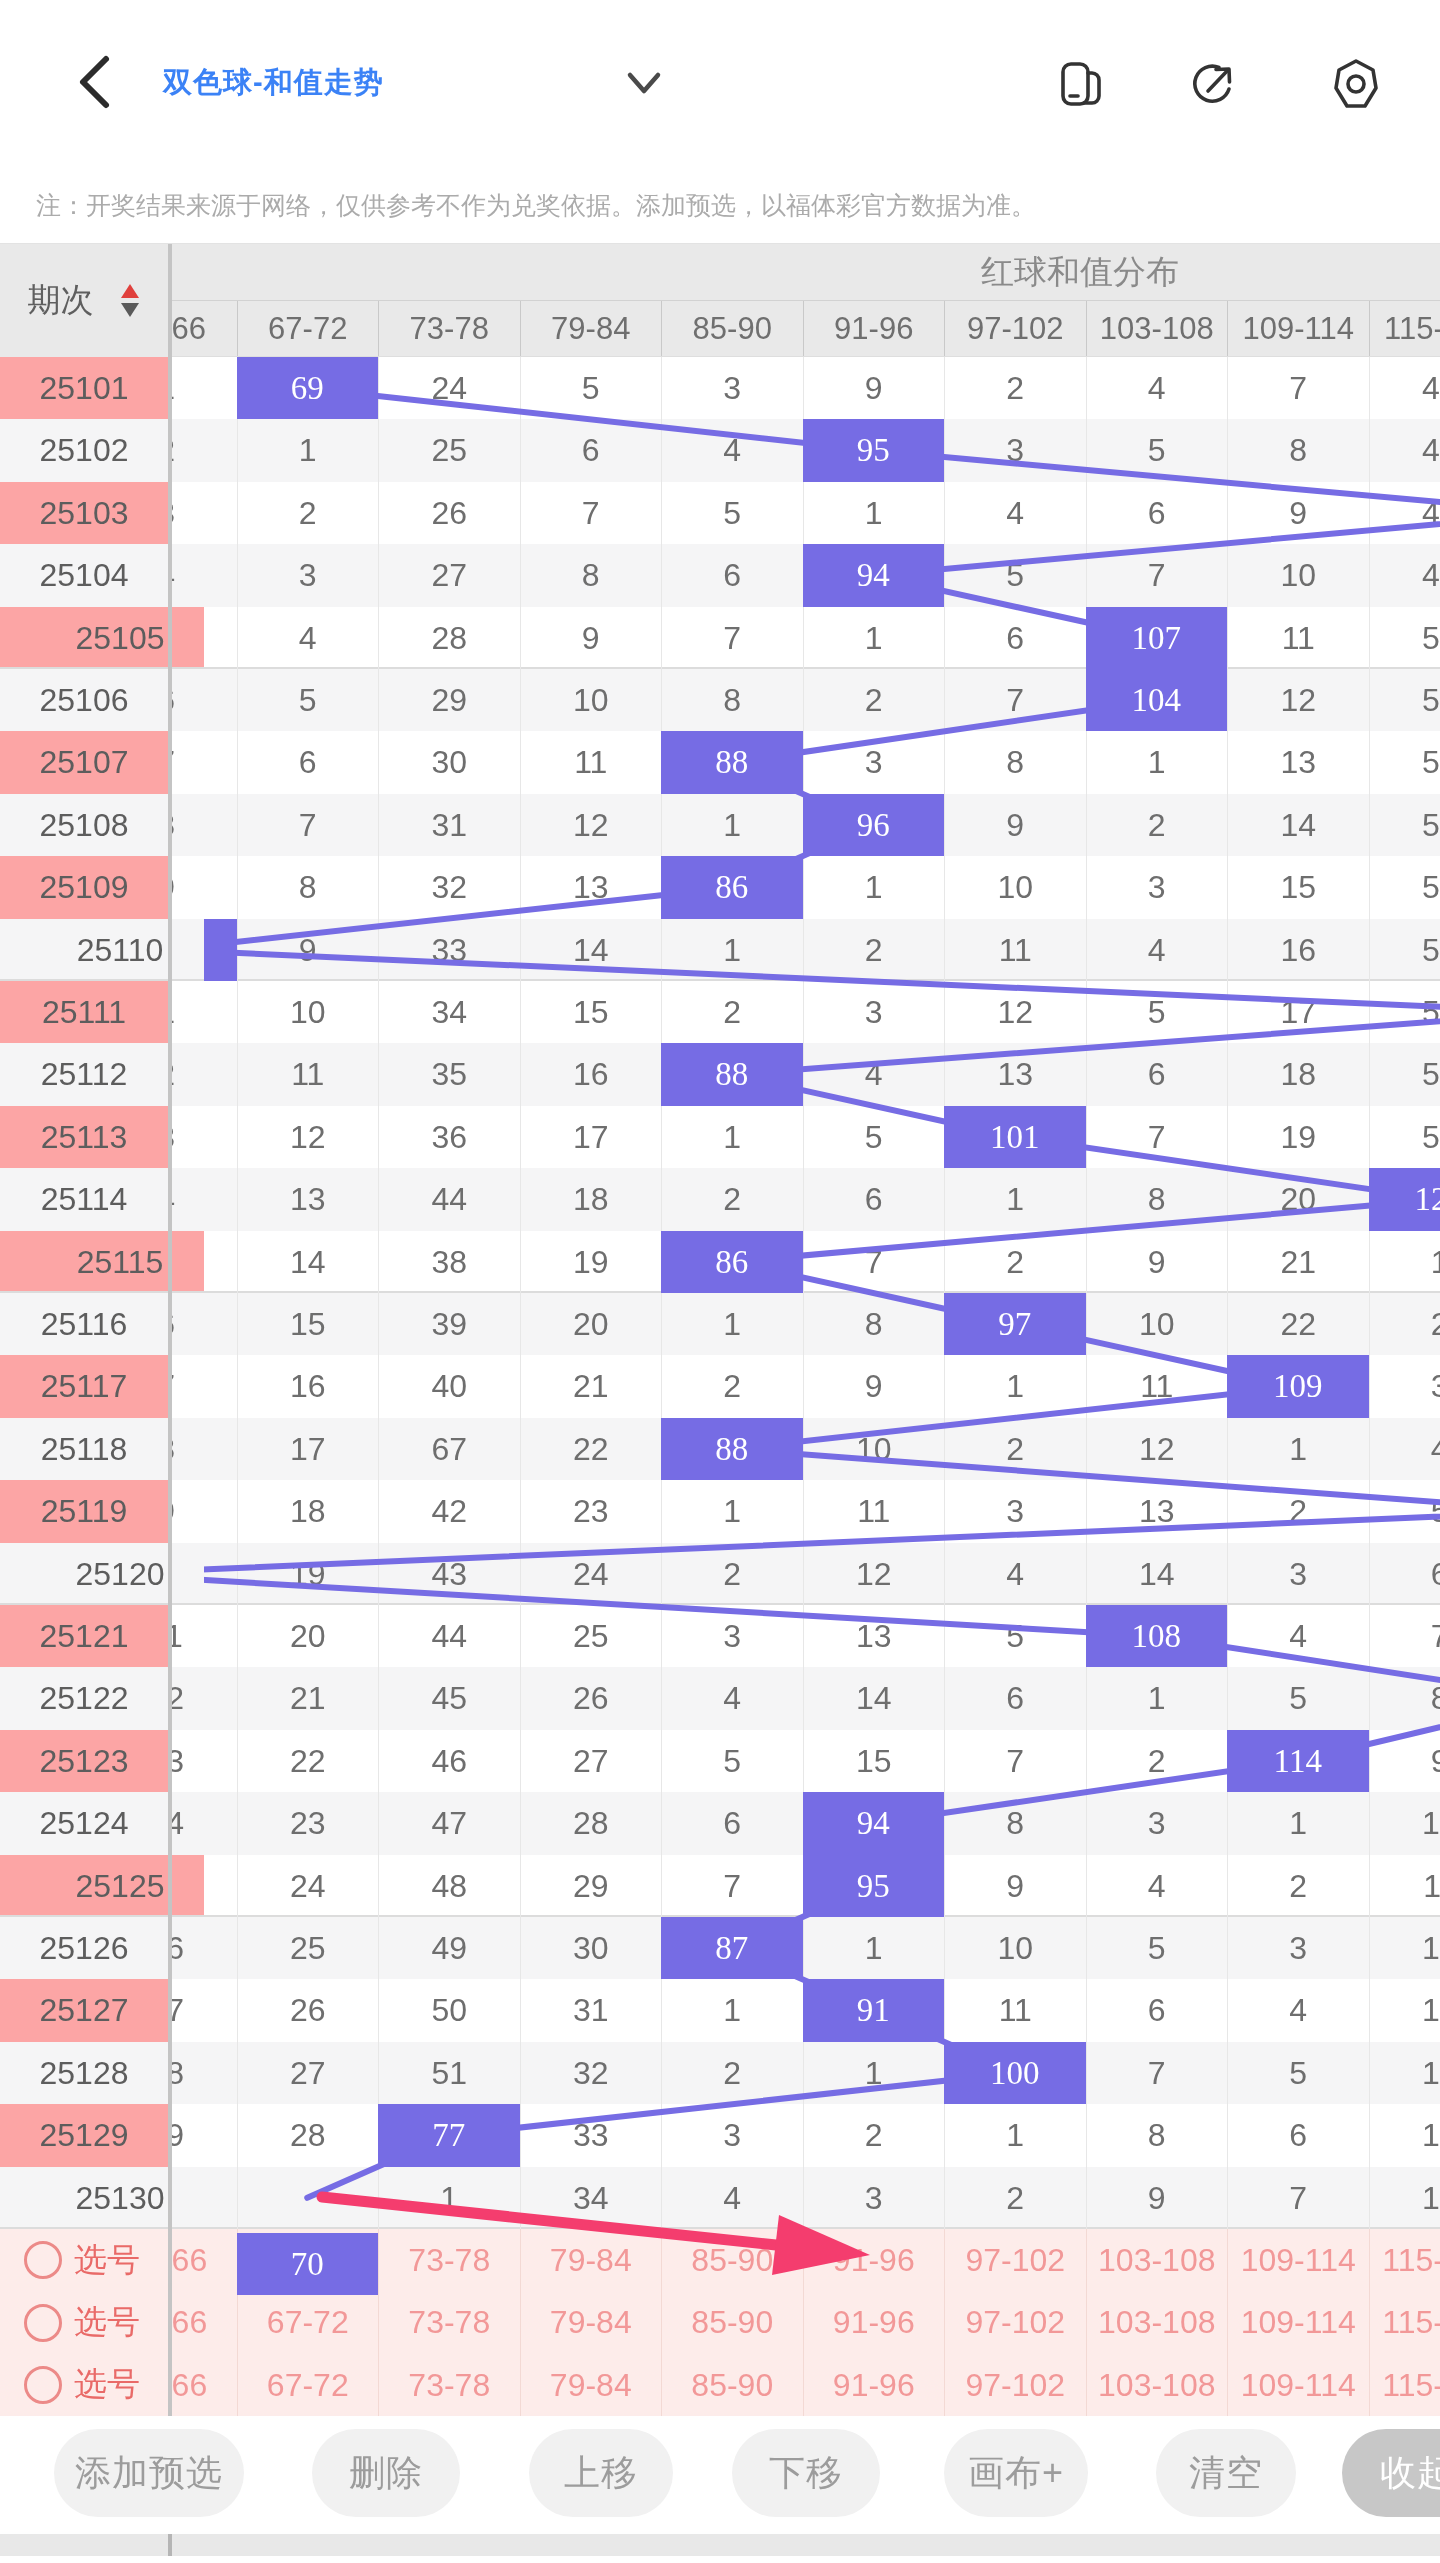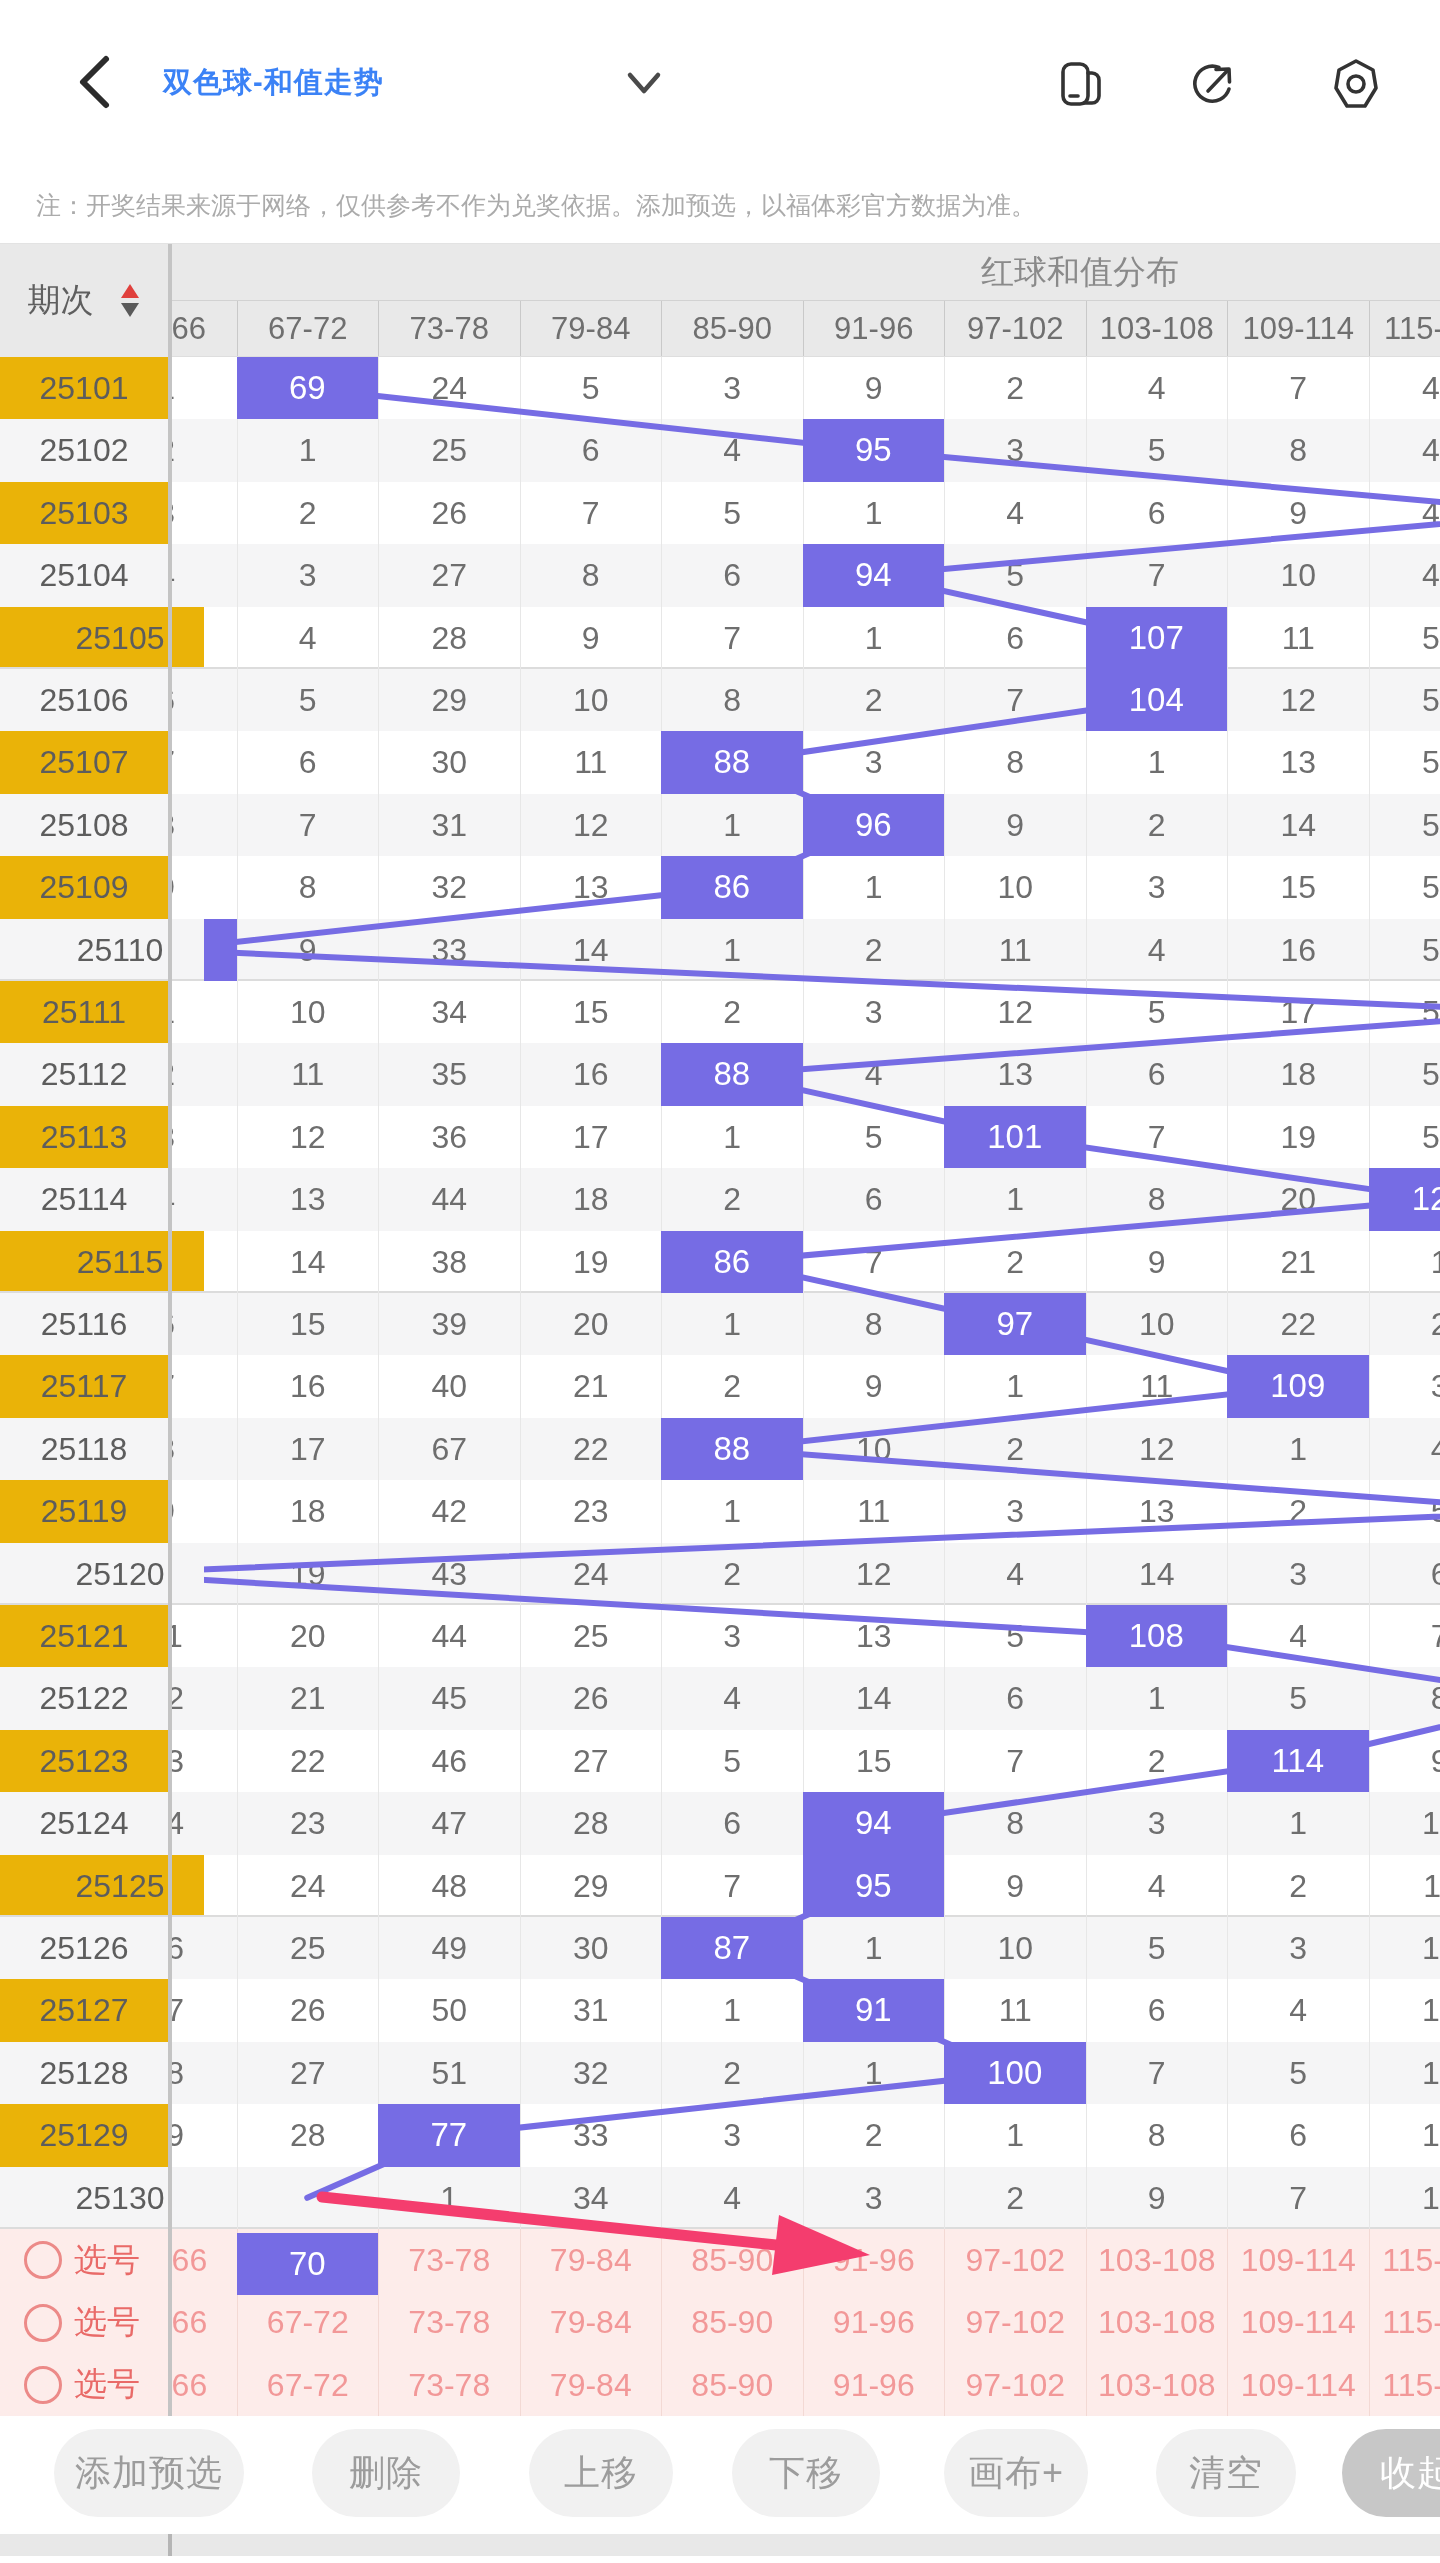--- a/index.html
+++ b/index.html
@@ -25,30 +25,30 @@
   .head-span span{position:absolute;left:985px;top:0;transform:translateX(-50%);line-height:56px;font-size:33px;color:#8a8a8a;white-space:nowrap;}
   .head-labels{position:absolute;top:57px;left:0;width:1415px;height:56px;display:flex;background:#e9e9e9;border-bottom:1px solid #dedede;box-sizing:border-box;z-index:1;}
   .hcell{flex:none;width:141.5px;height:55px;line-height:55px;text-align:center;font-size:31px;color:#6f6f6f;border-left:1px solid #c9c9c9;box-sizing:border-box;white-space:nowrap;}
   .rows-layer{position:absolute;top:0;left:0;width:1415px;height:2172px;z-index:1;}
   .trow{position:absolute;left:0;width:1415px;height:62.4px;display:flex;background:#fff;}
   .trow.alt{background:#f5f5f6;}
   .trow.sep{box-shadow:inset 0 -2px 0 #dcdcdc;}
   .tcell{flex:none;width:141.5px;height:62.4px;line-height:62.4px;text-align:center;font-size:32px;color:#6e6e6e;border-left:1px solid #e7e7e7;box-sizing:border-box;}
   .lines-svg{position:absolute;top:0;left:0;z-index:2;pointer-events:none;}
   .hits-layer{position:absolute;top:0;left:0;z-index:3;}
-  .hit{position:absolute;width:141.5px;height:62.4px;line-height:62.4px;text-align:center;font-size:33px;color:#ffffff;background:#766ce4;}
+  .hit{position:absolute;width:141.5px;height:62.4px;line-height:62.4px;text-align:center;font-size:33px;color:#ffffff;background:#766ce4;font-family:Liberation Serif, serif;}
   .selection-layer{position:absolute;top:0;left:0;z-index:1;}
   .selrow{position:absolute;left:0;width:1560px;height:62.4px;display:flex;background:#fdecea;}
   .selcell{flex:none;width:141.5px;height:62.4px;line-height:62.4px;text-align:center;font-size:32px;color:#f29898;border-left:1px solid #f3d9d4;box-sizing:border-box;cursor:pointer;white-space:nowrap;}
   .arrow-svg{position:absolute;top:0;left:0;z-index:5;pointer-events:none;}
   
   .fixed-col{position:absolute;left:0;top:0;width:168px;height:2172px;z-index:4;}
   .fixed-head{position:absolute;top:0;left:0;width:168px;height:113px;background:#e9e9e9;display:flex;align-items:center;justify-content:center;gap:25px;cursor:pointer;}
   .fixed-head .plabel{font-size:33px;color:#5f5f5f;}
-  .pcell{position:absolute;left:0;width:168px;height:62.4px;line-height:62.4px;text-align:center;font-size:32px;color:#5d5d5d;background:#eab308;}
+  .pcell{position:absolute;left:0;width:168px;height:62.4px;line-height:62.4px;text-align:center;font-size:32px;color:#5d5d5d;background:#fca5a5;}
   .pcell.alt{background:#f5f5f6;}
   .pcell.sep{box-shadow:inset 0 -2px 0 #dcdcdc;padding-left:36px;}
   .fixed-sel{position:absolute;left:0;width:168px;height:62.4px;background:#fdecea;display:flex;align-items:center;cursor:pointer;}
   .sel-circle{flex:none;width:32px;height:32px;border:3px solid #ec8a88;border-radius:50%;margin-left:24px;background:transparent;}
   .sel-label{margin-left:12px;font-size:33px;color:#e96a68;}
   .divider{position:absolute;left:168px;top:0;width:4px;height:2172px;background:#c4c4c4;z-index:6;}
   
   .toolbar{position:absolute;left:17px;top:2429px;width:1440px;height:88px;}
   .tbtn{position:absolute;top:0;height:88px;border:none;border-radius:44px;background:#f1f1f1;color:#9c9c9c;font-size:36px;font-family:inherit;cursor:pointer;padding:0;letter-spacing:1px;}
   .tbtn.primary{background:#c7c7c7;color:#ffffff;}

